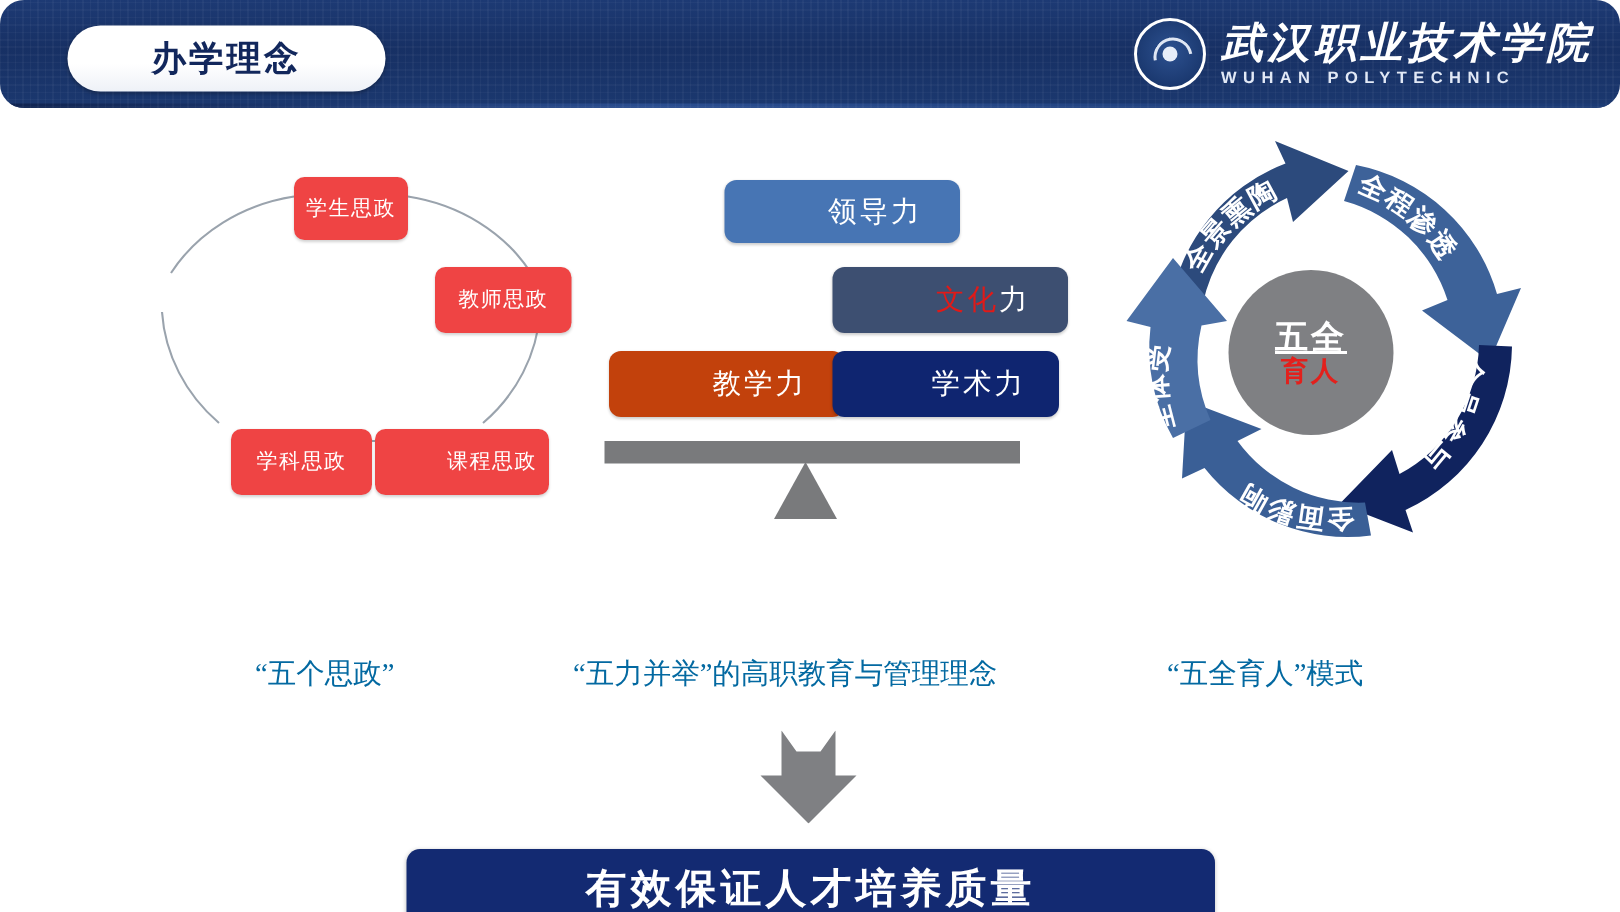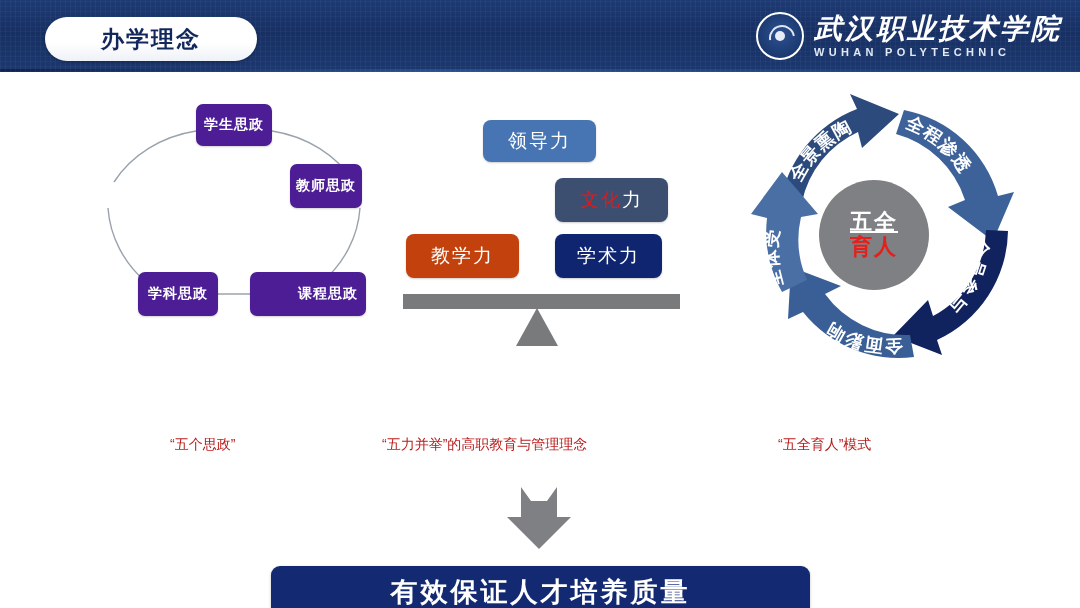--- a/index.html
+++ b/index.html
@@ -16,20 +16,21 @@
   }
 
   
   .header-bar {
     position: absolute;
     left: 0; top: 0;
     width: 1080px;
     height: 72px;
     background: linear-gradient(180deg, #1d3a74 0%, #173064 45%, #1b386f 100%);
     overflow: hidden;
+    border-radius: 16px;
   }
   .header-bar::after {
     content: "";
     position: absolute;
     inset: 0;
     background:
       repeating-linear-gradient(90deg, rgba(255,255,255,0.035) 0 1px, rgba(0,0,0,0) 1px 5px),
       repeating-linear-gradient(0deg, rgba(255,255,255,0.03) 0 1px, rgba(0,0,0,0) 1px 5px);
     pointer-events: none;
   }
@@ -139,36 +140,37 @@
   
   .panel-circle {
     position: absolute;
     left: 78px;
     top: 32px;
     width: 320px;
     height: 260px;
   }
   .node-box {
     position: absolute;
-    background: #4c1d95;
+    background: #ef4444;
     border-radius: 7px;
     color: #ffffff;
     font-size: 14px;
-    font-weight: bold;
+    font-weight: normal;
     display: flex;
     align-items: center;
     justify-content: center;
     letter-spacing: 1px;
     box-shadow: 0 1px 2px rgba(0,0,0,0.18);
     white-space: nowrap;
+    margin-top: 14px;
   }
   .node-top    { left: 118px; top: 0px;   width: 76px;  height: 42px; }
-  .node-right  { left: 212px; top: 60px;  width: 72px;  height: 44px; }
+  .node-right  { left: 212px; top: 60px;  width: 91px;  height: 44px; }
   .node-bright { left: 172px; top: 168px; width: 76px;  height: 44px; padding-left: 40px; }
-  .node-bleft  { left: 60px;  top: 168px; width: 80px;  height: 44px; }
+  .node-bleft  { left: 76px;  top: 168px; width: 94px;  height: 44px; }
   .node-left   { left: 18px;  top: 60px;  width: 76px;  height: 44px; }
 
   .circle-links {
     position: absolute;
     left: 0; top: 0;
     width: 320px;
     height: 260px;
     pointer-events: none;
   }
 
@@ -184,20 +186,21 @@
     position: absolute;
     border-radius: 8px;
     color: #ffffff;
     font-size: 19px;
     display: flex;
     align-items: center;
     justify-content: center;
     letter-spacing: 2px;
     box-shadow: 0 1px 2px rgba(0,0,0,0.2);
     white-space: nowrap;
+    padding-left: 44px;
   }
   .force-lead {
     left: 85px; top: 0px; width: 113px; height: 42px;
     background: #4775b4;
   }
   .force-exec {
     left: 8px; top: 58px; width: 113px; height: 44px;
     background: #3d4f71;
   }
   .force-culture {
@@ -255,21 +258,21 @@
     line-height: 1.12;
   }
   .cycle-center-top {
     font-size: 22px;
     font-weight: bold;
     color: #ffffff;
     letter-spacing: 2px;
     text-decoration: underline;
   }
   .cycle-center-bottom {
-    font-size: 22px;
+    font-size: 18px;
     font-weight: bold;
     color: #e3201c;
     letter-spacing: 2px;
   }
   .cycle-svg {
     position: absolute;
     left: 0; top: 0;
     width: 290px;
     height: 285px;
   }
@@ -277,23 +280,24 @@
     font-family: "Liberation Sans", "DejaVu Sans", sans-serif;
     font-size: 18px;
     font-weight: bold;
     fill: #ffffff;
     letter-spacing: 1px;
   }
 
   
   .caption {
     position: absolute;
-    font-size: 14px;
-    color: #b91c1c;
-    white-space: nowrap;
+    font-size: 19px;
+    color: #0369a1;
+    white-space: nowrap;
+    font-family: Liberation Serif, serif;
   }
   .caption-circle  { left: 170px; top: 364px; }
   .caption-balance { left: 382px; top: 364px; }
   .caption-cycle   { left: 778px; top: 364px; }
 
   
   .down-arrow {
     position: absolute;
     left: 505px;
     top: 415px;

